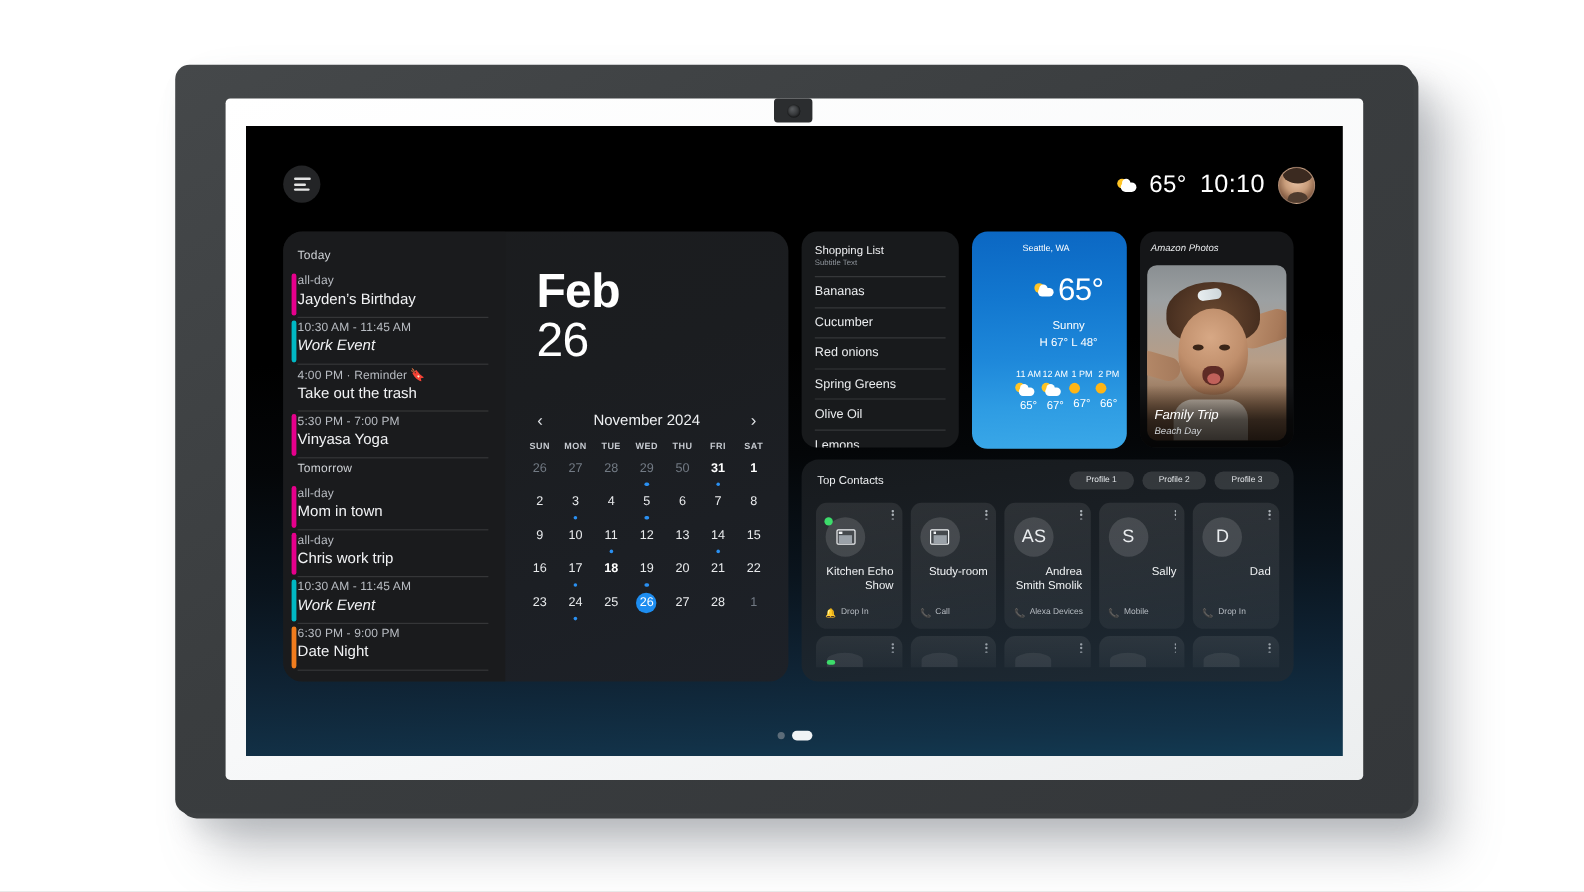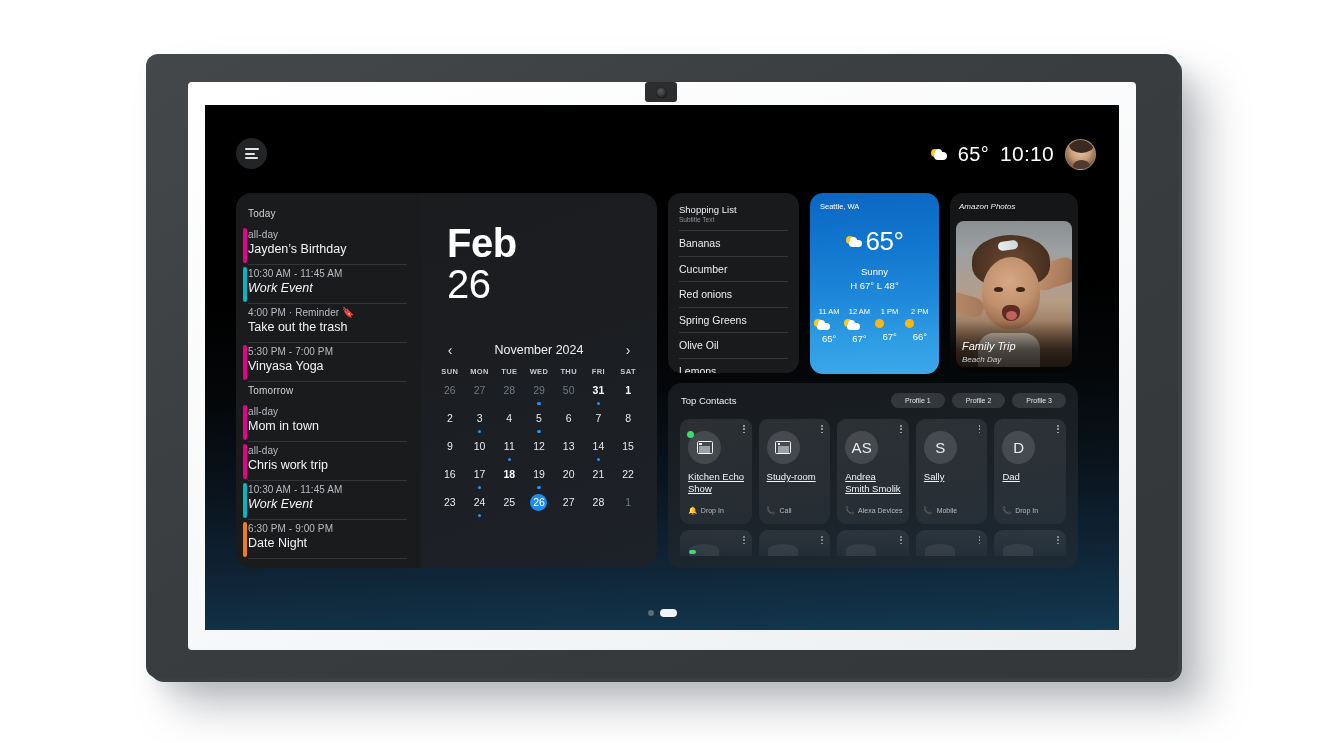--- a/index.html
+++ b/index.html
@@ -138,20 +138,21 @@
     color:#eceef0; font-size:10.5px; height:25.5px; line-height:25.5px;
     border-top:1px solid rgba(255,255,255,.13); white-space:nowrap;
   }
 
   
   .wx {
     position:absolute; left:605px; top:0; width:129px; height:181px;
     border-radius:13px; overflow:hidden;
     background: linear-gradient(178deg,#0b67c3 0%, #1277cf 30%, #1e88da 58%, #2e9ce3 80%, #3aa8e8 100%);
     color:#fff;
+    padding-left:32px;
   }
   .wx .city { font-size:7.5px; padding:9px 0 0 10px; }
   .wx .now { display:flex; align-items:center; justify-content:center; gap:4px; margin-top:15px; }
   .wx .now .temp { font-size:26px; letter-spacing:-.5px; }
   .wx .cond { text-align:center; font-size:9.5px; margin-top:9px; }
   .wx .hl { text-align:center; font-size:9.5px; margin-top:3px; }
   .wx .hours { display:grid; grid-template-columns:repeat(4,1fr); margin-top:16px; padding:0 4px; }
   .wx .hours .h { text-align:center; }
   .wx .hours .h .hr { font-size:7.5px; }
   .wx .hours .h .ic { margin:3px auto 3px auto; }
@@ -213,20 +214,21 @@
     background: linear-gradient(180deg, rgba(0,0,0,0) 0%, rgba(0,0,0,.62) 55%, rgba(0,0,0,.78) 100%);
   }
   .photos .cap .t { position:absolute; left:12px; bottom:21px; font-size:11px; color:#fff; }
   .photos .cap .s { position:absolute; left:12px; bottom:9px; font-size:8px; color:#cfd3d7; }
 
   
   .contacts {
     position:absolute; left:463px; top:190px; width:410px; height:185px;
     border-radius:14px; overflow:hidden;
     background: linear-gradient(172deg,#171a1d 0%, #1a2026 45%, #1d2a35 100%);
+    text-align: right;
   }
   .contacts .hd { display:flex; align-items:center; justify-content:space-between; padding:10px 12px 0 13px; }
   .contacts .hd .t { color:#edeff1; font-size:9.5px; }
   .contacts .hd .profiles { display:flex; gap:7px; }
   .contacts .chip {
     background:rgba(255,255,255,.12); color:#e2e5e8; font-size:7px;
     padding:4px 14px; border-radius:9px; white-space:nowrap;
   }
   .contacts .cards { display:grid; grid-template-columns:repeat(5,1fr); gap:7px; padding:11px 12px 0 12px; }
   .ccard {
@@ -246,21 +248,21 @@
   }
   .ccard .av .dev::after{
     content:""; position:absolute; left:1.6px; bottom:0px; right:1.6px; top:3.6px; background:#9aa1a8;
   }
   .ccard .av .dev::before{
     content:""; position:absolute; left:1.6px; top:1px; width:2.5px; height:1.4px; background:#f0f2f4;
   }
   .ccard .online {
     position:absolute; left:7px; top:12px; width:7px; height:7px; border-radius:50%; background:#3ddc6b; z-index:4;
   }
-  .ccard .nm { color:#f1f3f5; font-size:9.5px; line-height:11.5px; margin-top:7px;text-decoration:underline; }
+  .ccard .nm { color:#f1f3f5; font-size:9.5px; line-height:11.5px; margin-top:7px; }
   .ccard .act { position:absolute; left:8px; bottom:9px; display:flex; align-items:center; gap:3.5px; }
   .ccard .act .g { font-size:7.5px; color:#b6bcc2; }
   .ccard .act .lb { color:#b6bcc2; font-size:7px; white-space:nowrap; }
   .ccard2 {
     position:relative; height:26px; border-radius:9px 9px 0 0; overflow:hidden;
     background: linear-gradient(180deg, rgba(255,255,255,.075) 0%, rgba(255,255,255,.03) 100%);
   }
   .ccard2 .kebab { position:absolute; right:7px; top:6px; display:flex; flex-direction:column; gap:1.5px; }
   .ccard2 .kebab i { width:1.8px; height:1.8px; border-radius:50%; background:#98a0a8; display:block; }
   .ccard2 .ghost { position:absolute; left:9px; bottom:0; width:30px; height:12px; border-radius:50% 50% 0 0; background:rgba(255,255,255,.07); }

